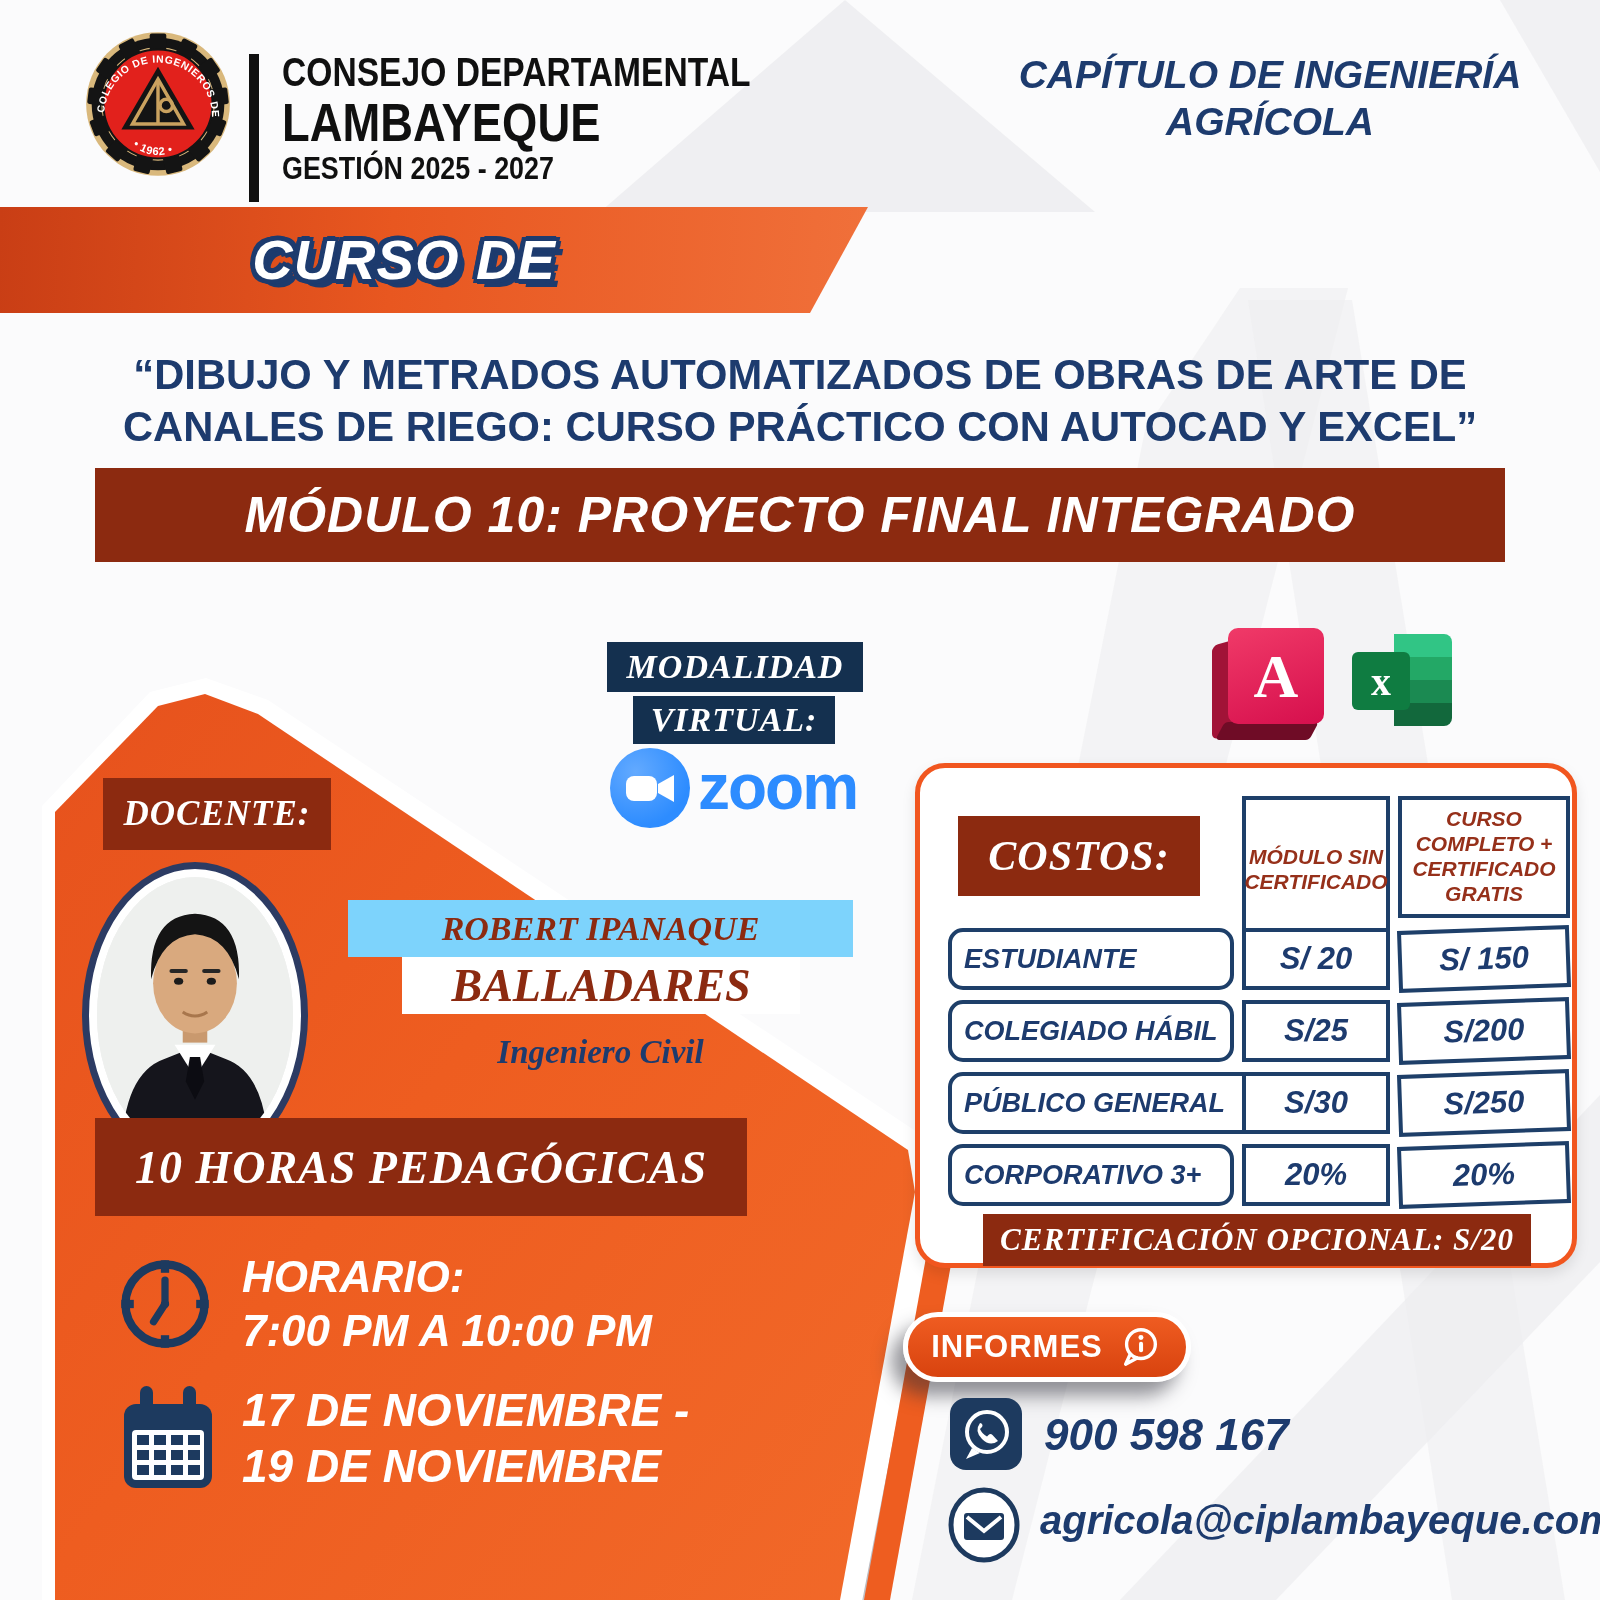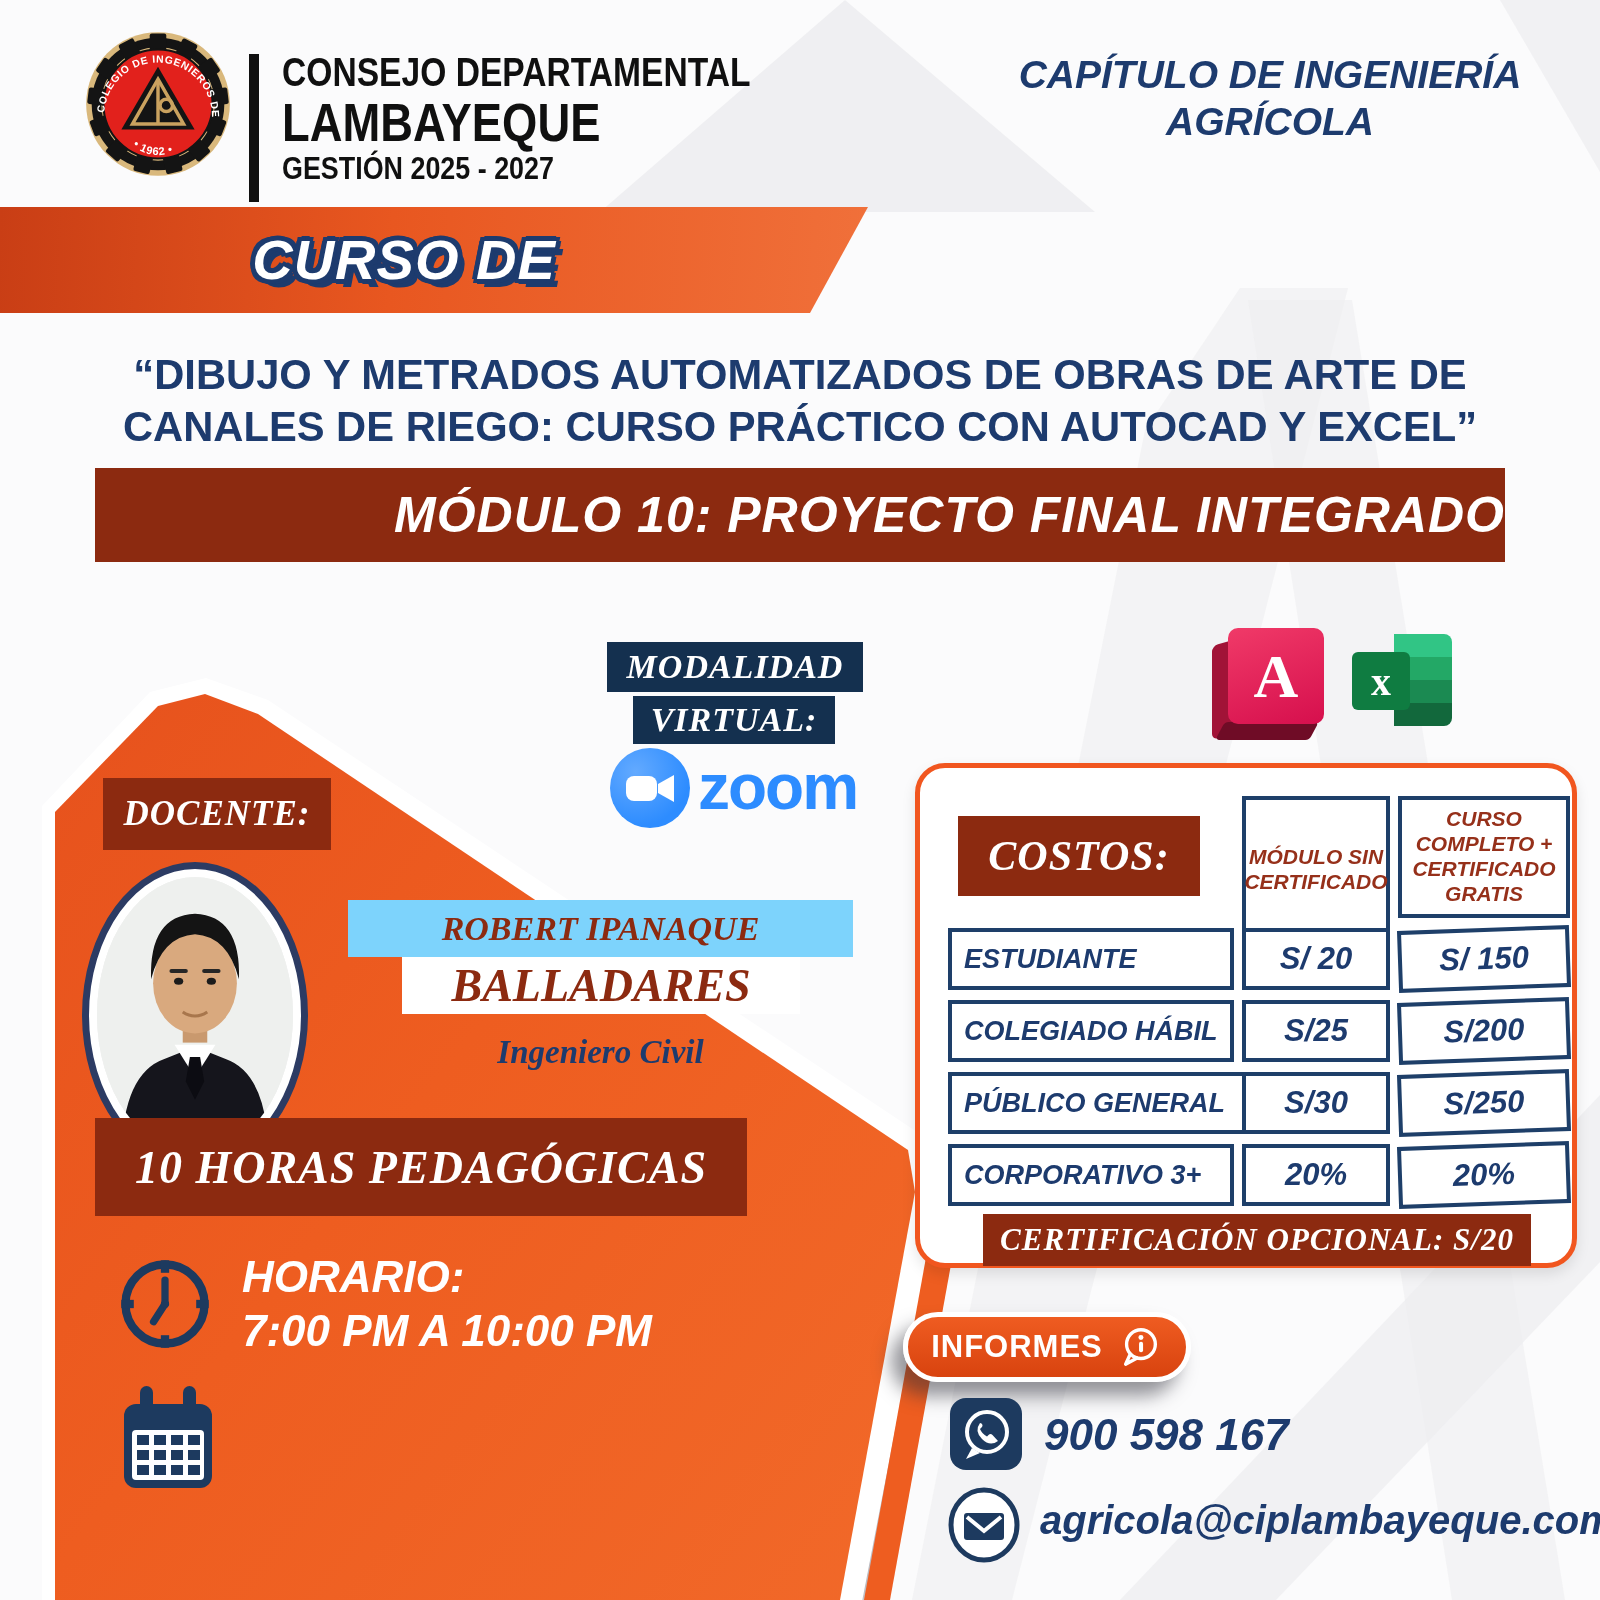--- a/index.html
+++ b/index.html
@@ -4,21 +4,21 @@
 <style>
   html,body{margin:0;padding:0;}
   .canvas{position:relative;width:1600px;height:1600px;overflow:hidden;background:#fbfbfc;
           font-family:"Liberation Sans", sans-serif;}
   .abs{position:absolute;}
   .bgshape{position:absolute;background:#ececef;}
   .navy{color:#1d3b6e;}
   .maroonbox{background:#8c2a10;}
   .wit{color:#fff;font-style:italic;font-weight:900;}
   .cell{position:absolute;background:#fff;border:4px solid #1e3f69;box-sizing:border-box;}
-  .rowlabel{color:#1d3b6e;font-style:italic;font-weight:900;font-size:27px;display:flex;align-items:center;padding-left:12px;}
+  .rowlabel{color:#1d3b6e;font-style:italic;font-weight:900;font-size:27px;display:flex;align-items:center;padding-left:12px;border-radius:15px;}
   .rowval{color:#1d3b6e;font-style:italic;font-weight:900;font-size:31px;display:flex;align-items:center;justify-content:center;}
   .hdrcell{color:#96301a;font-style:italic;font-weight:900;font-size:21px;line-height:1.18;display:flex;align-items:center;justify-content:center;text-align:center;padding:4px;}
   .ctr{display:flex;align-items:center;justify-content:center;text-align:center;font-family:Liberation Serif, serif;}
 </style>
 </head>
 <body>
 
 <div class="canvas">
 
   <div class="bgshape" style="left:0;top:0;width:1600px;height:1600px;clip-path:polygon(600px 212px,845px 0,1095px 212px);opacity:.8;"></div>
@@ -80,21 +80,21 @@
     <div class="wit" style="font-size:56px;line-height:106px;text-align:center;padding-right:60px;letter-spacing:1px;
                 text-shadow:-4px -4px 0 #1d3b6e,4px -4px 0 #1d3b6e,-4px 4px 0 #1d3b6e,4px 4px 0 #1d3b6e,-5px 0 0 #1d3b6e,5px 0 0 #1d3b6e,0 -5px 0 #1d3b6e,0 5px 0 #1d3b6e,7px 8px 0 #1d3b6e;">CURSO DE ESPECIALIZACIÓN</div>
   </div>
 
   <div class="abs navy" style="left:80px;top:348px;width:1440px;text-align:center;font-weight:900;font-size:43px;line-height:1.22;transform:scaleX(.97);">
     <div>“DIBUJO Y METRADOS AUTOMATIZADOS DE OBRAS DE ARTE DE</div>
     <div>CANALES DE RIEGO: CURSO PRÁCTICO CON AUTOCAD Y EXCEL”</div>
   </div>
 
   <div class="abs maroonbox" style="left:95px;top:468px;width:1410px;height:94px;">
-    <div class="wit" style="font-size:50px;line-height:94px;text-align:right;letter-spacing:1px;">MÓDULO 10: PROYECTO FINAL INTEGRADO</div>
+    <div class="wit" style="font-size:50px;line-height:94px;text-align:center;letter-spacing:1px;">MÓDULO 10: PROYECTO FINAL INTEGRADO</div>
   </div>
 
   <div class="abs" style="left:0;top:0;width:1600px;height:1600px;background:rgba(125,125,135,.5);filter:blur(12px);transform:translate(16px,12px);clip-path:polygon(60px 815px,160px 705px,210px 692px,262px 712px,920px 1150px,928px 1195px,850px 1600px,60px 1600px);"></div>
   <div class="abs" style="left:0;top:0;width:1600px;height:1600px;background:#ffffff;clip-path:polygon(42px 806px,150px 692px,206px 678px,268px 700px,932px 1142px,940px 1198px,860px 1612px,42px 1612px);"></div>
   <div class="abs" style="left:0;top:0;width:1600px;height:1600px;background:linear-gradient(128deg,#e0481a 0%,#ee5d20 45%,#f47230 100%);clip-path:polygon(55px 812px,158px 706px,205px 694px,258px 714px,908px 1150px,915px 1192px,840px 1600px,55px 1600px);"></div>
   <div class="abs" style="left:0;top:0;width:1600px;height:1600px;background:#ee5d20;clip-path:polygon(940px 1180px,958px 1226px,890px 1600px,864px 1600px);"></div>
 
   <div class="abs" style="left:607px;top:642px;width:256px;height:50px;background:#14304f;">
     <div class="wit ctr" style="font-size:34px;height:50px;letter-spacing:1px;">MODALIDAD</div>
   </div>
@@ -195,20 +195,24 @@
       <rect x="19" y="66" width="12" height="10"></rect>
         <rect x="36" y="66" width="12" height="10"></rect>
         <rect x="53" y="66" width="12" height="10"></rect>
         <rect x="70" y="66" width="12" height="10"></rect>
       <rect x="19" y="81" width="12" height="10"></rect>
         <rect x="36" y="81" width="12" height="10"></rect>
         <rect x="53" y="81" width="12" height="10"></rect>
         <rect x="70" y="81" width="12" height="10"></rect>
     </g>
   </svg>
+  <div class="abs" style="left:242px;top:1382px;width:620px;">
+    <div class="wit" style="font-size:46px;line-height:56px;">17 DE NOVIEMBRE -</div>
+    <div class="wit" style="font-size:46px;line-height:56px;">19 DE NOVIEMBRE</div>
+  </div>
 
   <div class="abs" style="left:915px;top:763px;width:662px;height:505px;background:#fff;border:5px solid #f1561f;border-radius:30px;box-sizing:border-box;box-shadow:0 6px 14px rgba(0,0,0,.10);"></div>
 
   <div class="abs maroonbox" style="left:958px;top:816px;width:242px;height:80px;">
     <div class="wit ctr" style="font-size:42px;height:80px;letter-spacing:1px;">COSTOS:</div>
   </div>
 
   <div class="cell hdrcell" style="left:1242px;top:796px;width:148px;height:148px;">MÓDULO SIN CERTIFICADO</div>
   <div class="cell hdrcell" style="left:1398px;top:796px;width:172px;height:122px;">CURSO COMPLETO + CERTIFICADO GRATIS</div>
 

